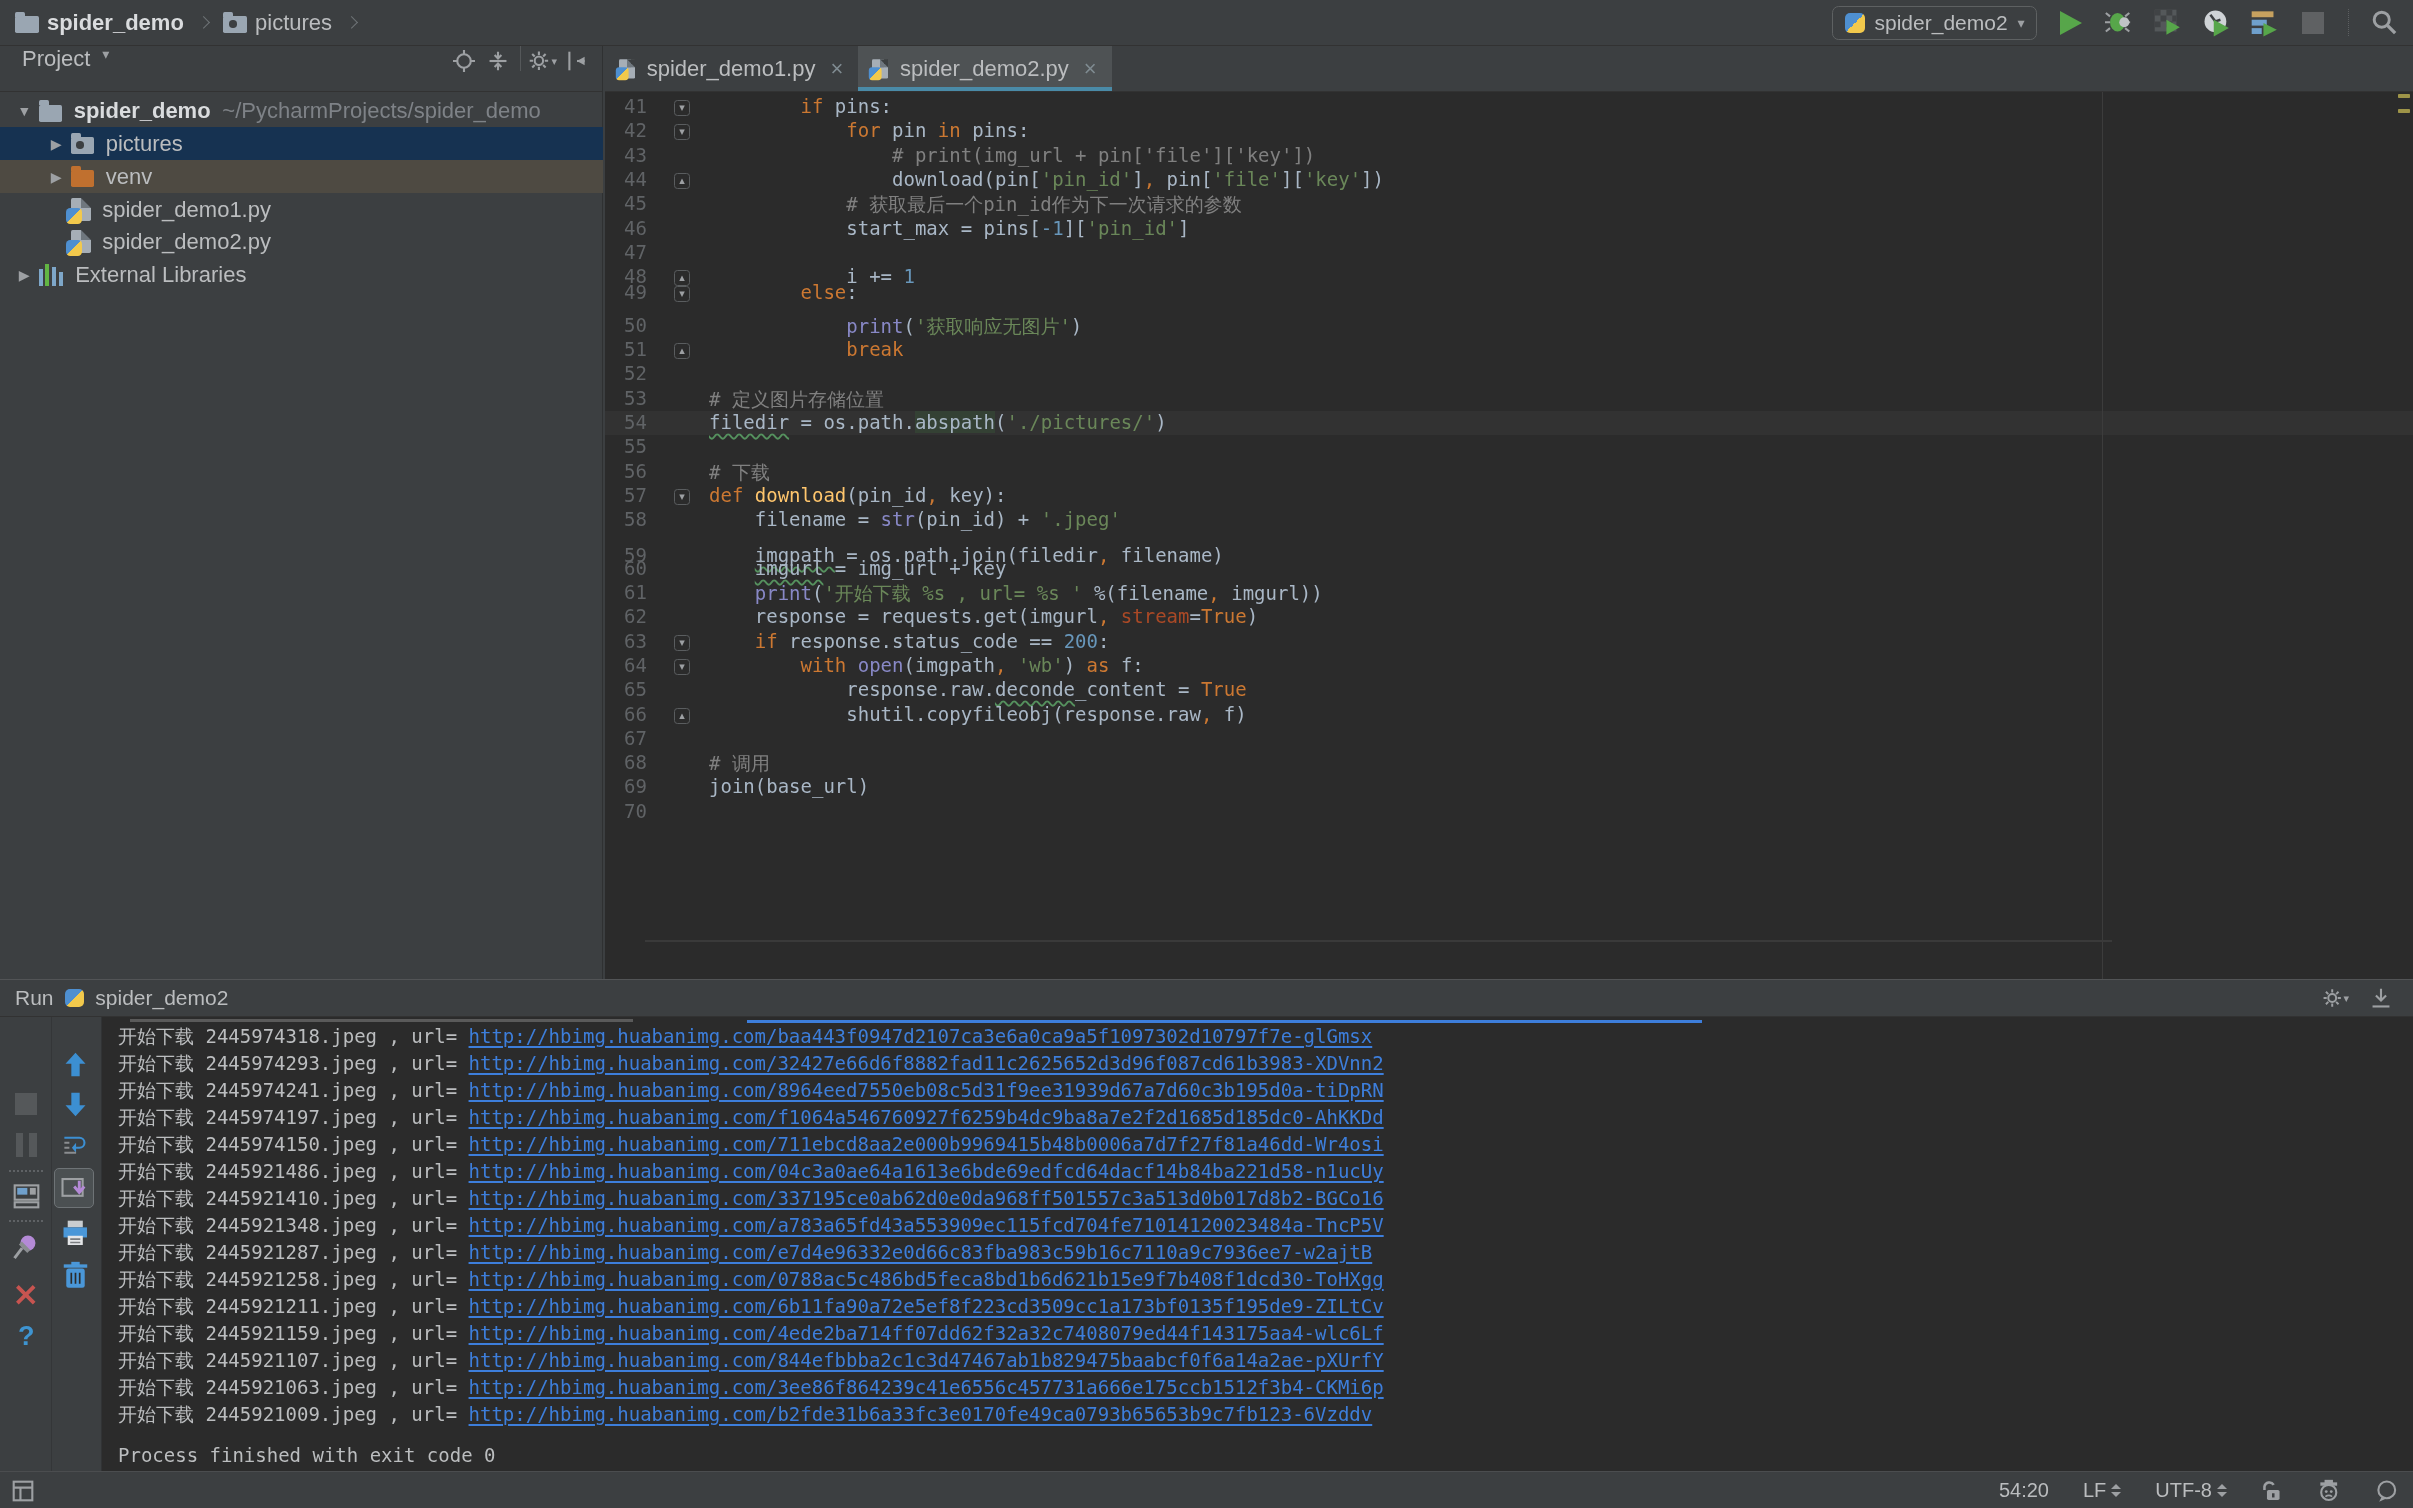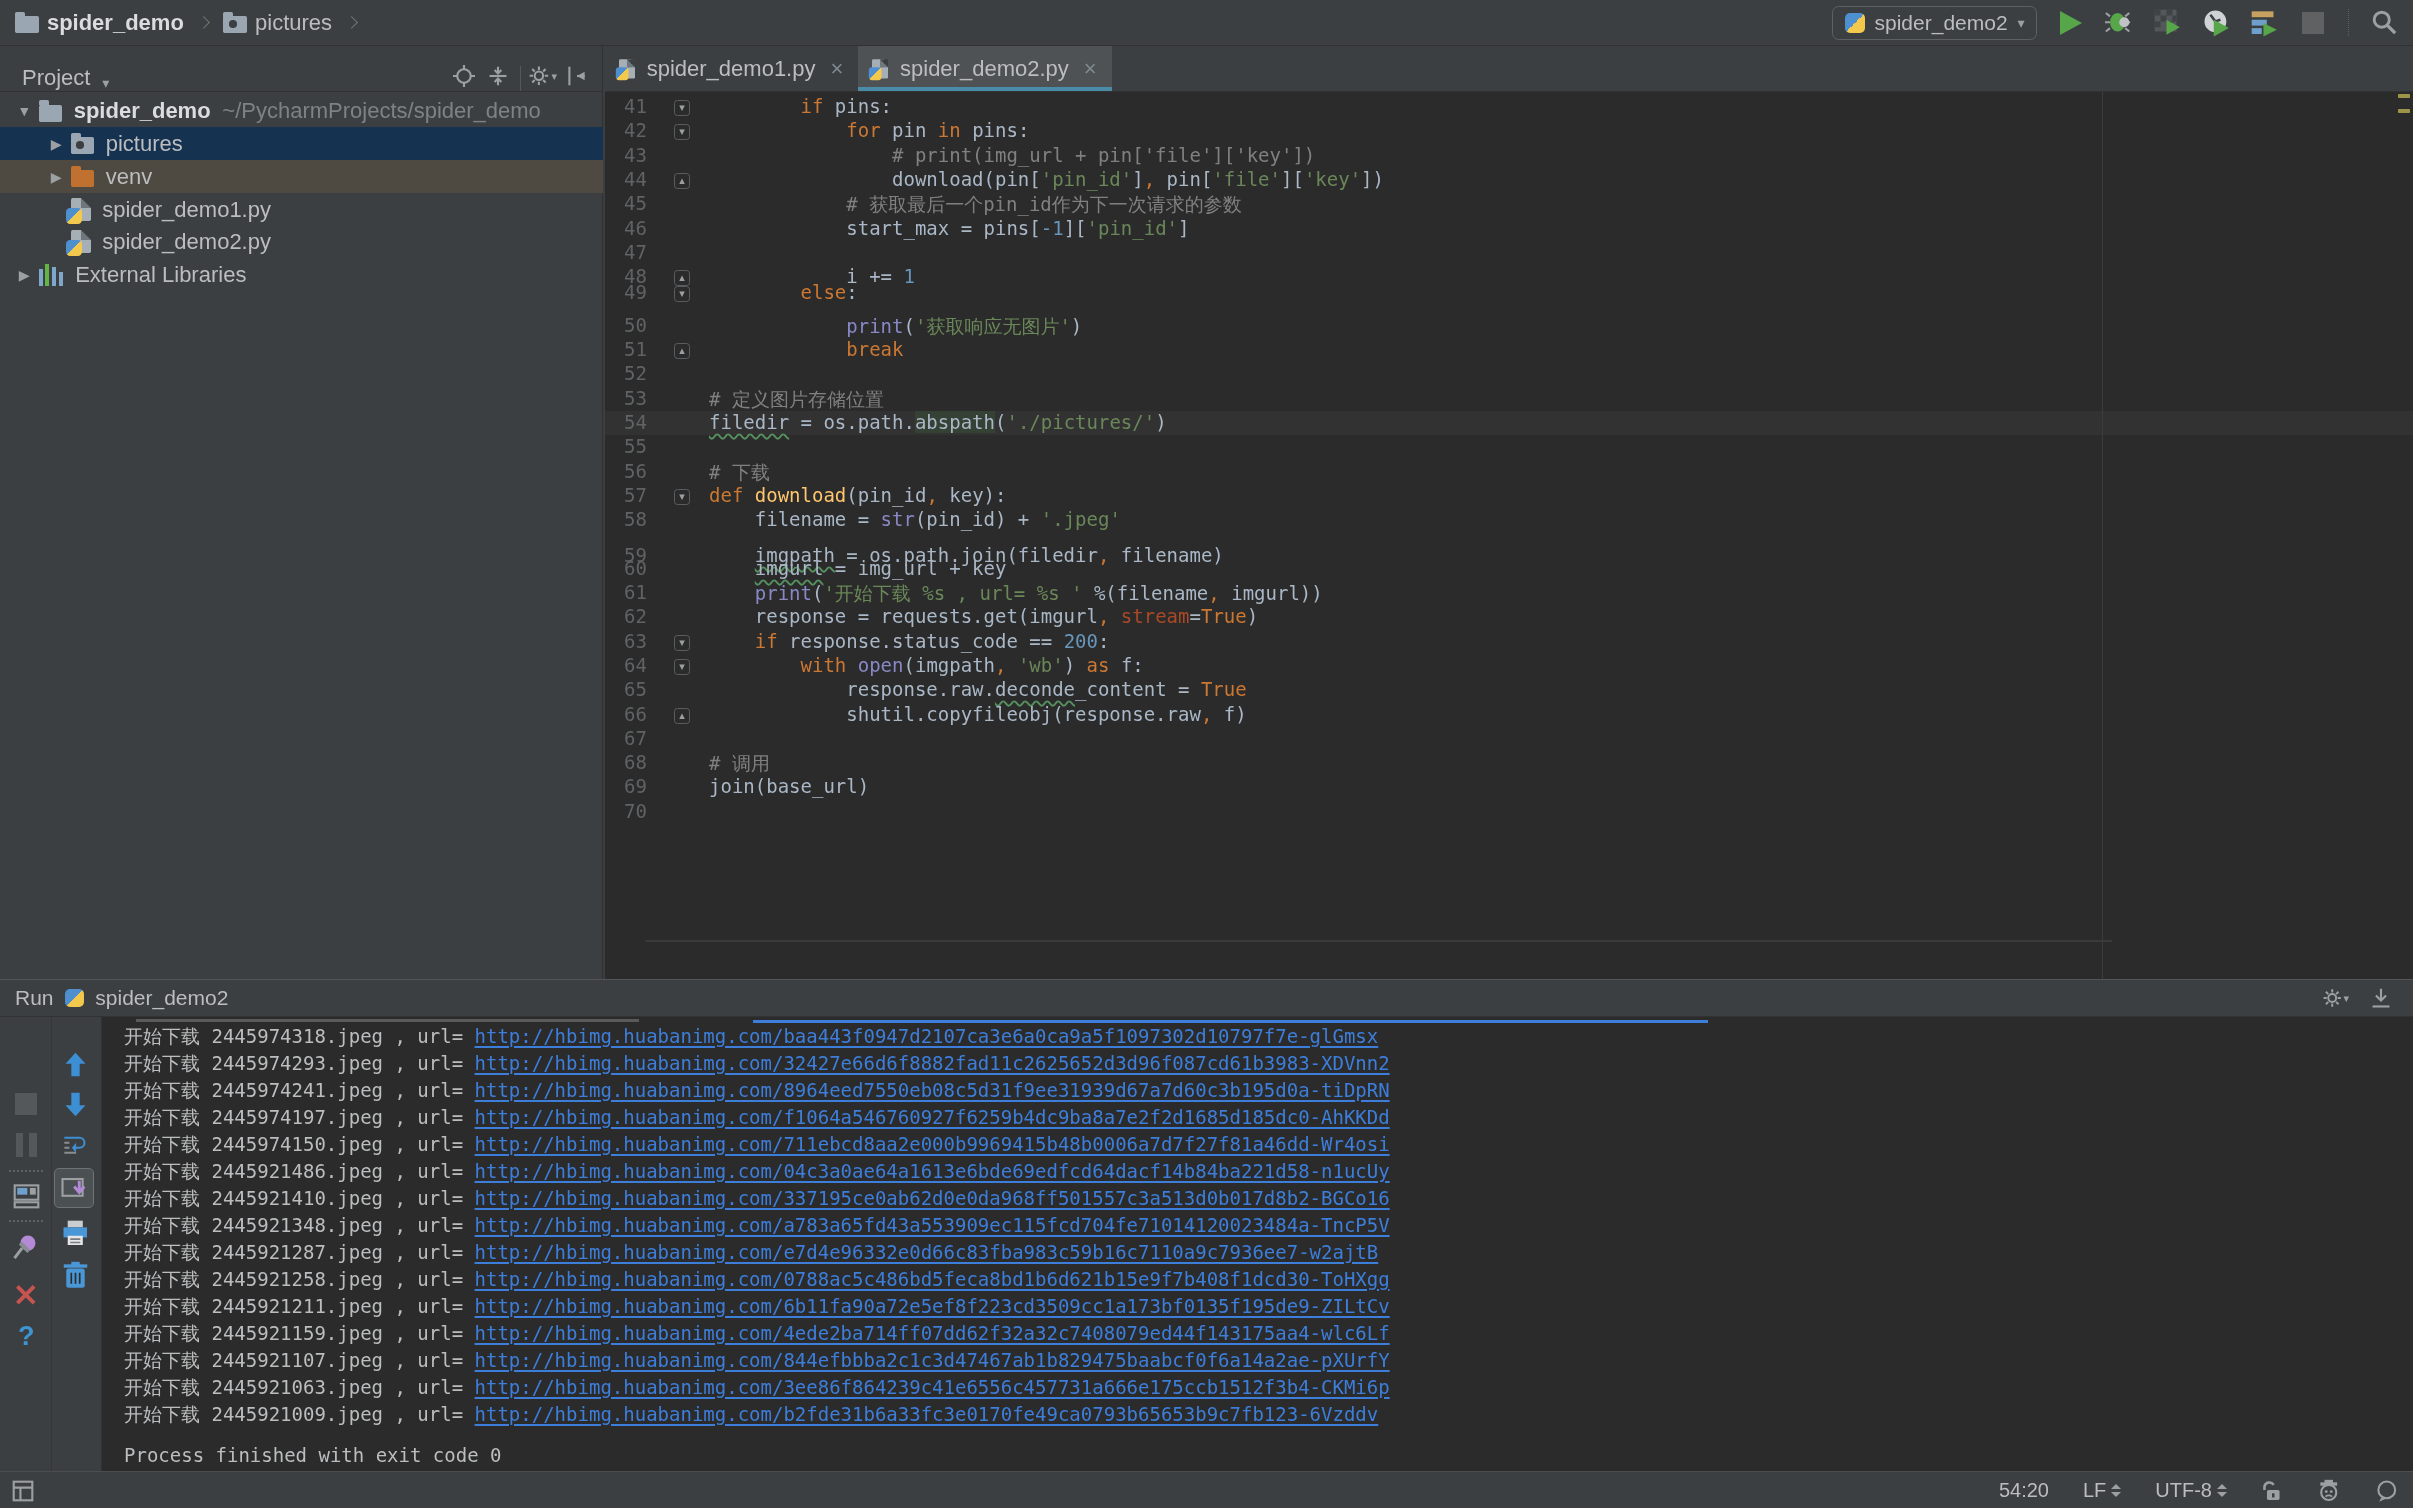--- a/index.html
+++ b/index.html
@@ -11,21 +11,21 @@
   .crumb{display:flex;align-items:center;gap:8.4px;color:#bbbdbf;font-size:22px;}
   .crumb.bold .crumb-label{font-weight:bold;color:#dadcde;}
   .chev{width:9.2px;height:9.2px;border-top:1.7px solid #6e7376;border-right:1.7px solid #6e7376;transform:rotate(45deg);margin:0 6.7px;}
   .rt-actions{display:flex;align-items:center;gap:18.4px;}
   .runconfig{display:flex;align-items:center;gap:10px;border:0.8px solid #5e6162;border-radius:6.7px;height:34px;padding:0 11.7px;color:#bbbdbf;font-size:21px;}
   .caret{font-size:14.2px;color:#9da0a3;}
   .tbico{width:30px;height:30px;display:flex;align-items:center;justify-content:center;}
   .dotsep{width:1.7px;height:27px;border-left:1.7px dotted #5c5f61;margin:0 1.7px;}
   
   #projpanel{position:absolute;left:0;top:46px;width:603px;height:933px;background:#3c3f41;border-right:0.8px solid #2f3132;}
-  #projhead{height:46px;border-bottom:0.8px solid #323232;display:flex;align-items:flex-end;padding:0 8.4px 0 22px;color:#bbbdbf;font-size:22px;}
+  #projhead{height:46px;border-bottom:0.8px solid #323232;display:flex;align-items:flex-start;padding:0 8.4px 0 22px;color:#bbbdbf;font-size:22px;}
   #projhead .spacer{flex:1;}
   .ph-ico{width:34px;height:30px;display:flex;align-items:center;justify-content:center;}
   .vsep{width:0.8px;height:25px;background:#55585a;margin:0 5px;}
   .tree-row{position:absolute;left:0;width:603px;height:33px;display:flex;align-items:center;font-size:22px;color:#bbbdbf;}
   .tree-row.selected{background:#163251;}
   .tree-row.hovered{background:#4e4a42;}
   .tree-arrow{width:28.5px;text-align:center;font-size:14.2px;color:#9da0a3;flex:none;}
   .tree-label{margin-left:11.7px;white-space:nowrap;}
   .tree-label.bold{font-weight:bold;color:#dadcde;}
   .tree-path{margin-left:11.7px;color:#7e8287;white-space:nowrap;}
@@ -75,21 +75,21 @@
   
   #runpanel{position:absolute;left:0;top:979px;width:2413px;height:492px;background:#3c3f41;border-top:0.8px solid #525456;}
   #runhead{height:37px;display:flex;align-items:center;gap:11.7px;padding:0 15px;color:#bbbdbf;font-size:21px;border-bottom:0.8px solid #323232;}
   #runhead .spacer{flex:1;}
   #runbody{position:absolute;left:0;top:37px;right:0;bottom:0;}
   #runtools{position:absolute;left:0;top:0;width:102px;bottom:0;background:#3c3f41;border-right:0.8px solid #313335;}
   #runtools .coldiv{position:absolute;left:51px;top:0;bottom:0;width:0.8px;background:#343638;}
   .rtico{position:absolute;width:34px;height:34px;display:flex;align-items:center;justify-content:center;}
   .hdots{position:absolute;width:34px;border-top:2.5px dotted #5f6265;}
   .selbox{position:absolute;width:40px;height:40px;border:0.8px solid #6e7376;border-radius:5px;background:#4b5052;display:flex;align-items:center;justify-content:center;}
-  #console{position:absolute;left:102px;top:0;right:0;bottom:0;background:#2b2b2b;padding:0 0 0 22px;overflow:hidden;}
+  #console{position:absolute;left:102px;top:0;right:0;bottom:0;background:#2b2b2b;padding:0 0 0 16px;overflow:hidden;}
   .console-clip{height:6.7px;position:relative;overflow:hidden;}
   .console-row{height:27px;line-height:27px;font:19px "DejaVu Sans Mono",monospace;color:#bbbdbf;white-space:pre;}
   .con-link{color:#3d7edb;text-decoration:underline;text-decoration-thickness:1.7px;text-underline-offset:3.4px;}
   #exitline{margin-top:15px;}
   
   #statusbar{position:absolute;left:0;top:1471px;width:2413px;height:38px;background:#3c3f41;border-top:0.8px solid #4b4d4f;display:flex;align-items:center;padding:0 15px 0 11.7px;color:#bbbdbf;font-size:20px;}
   #statusbar .spacer{flex:1;}
   .st-item{display:flex;align-items:center;gap:5px;margin-left:34px;}
   .updown{display:inline-flex;flex-direction:column;gap:2.5px;}
   .updown i{width:0;height:0;border-left:5px solid transparent;border-right:5px solid transparent;}

